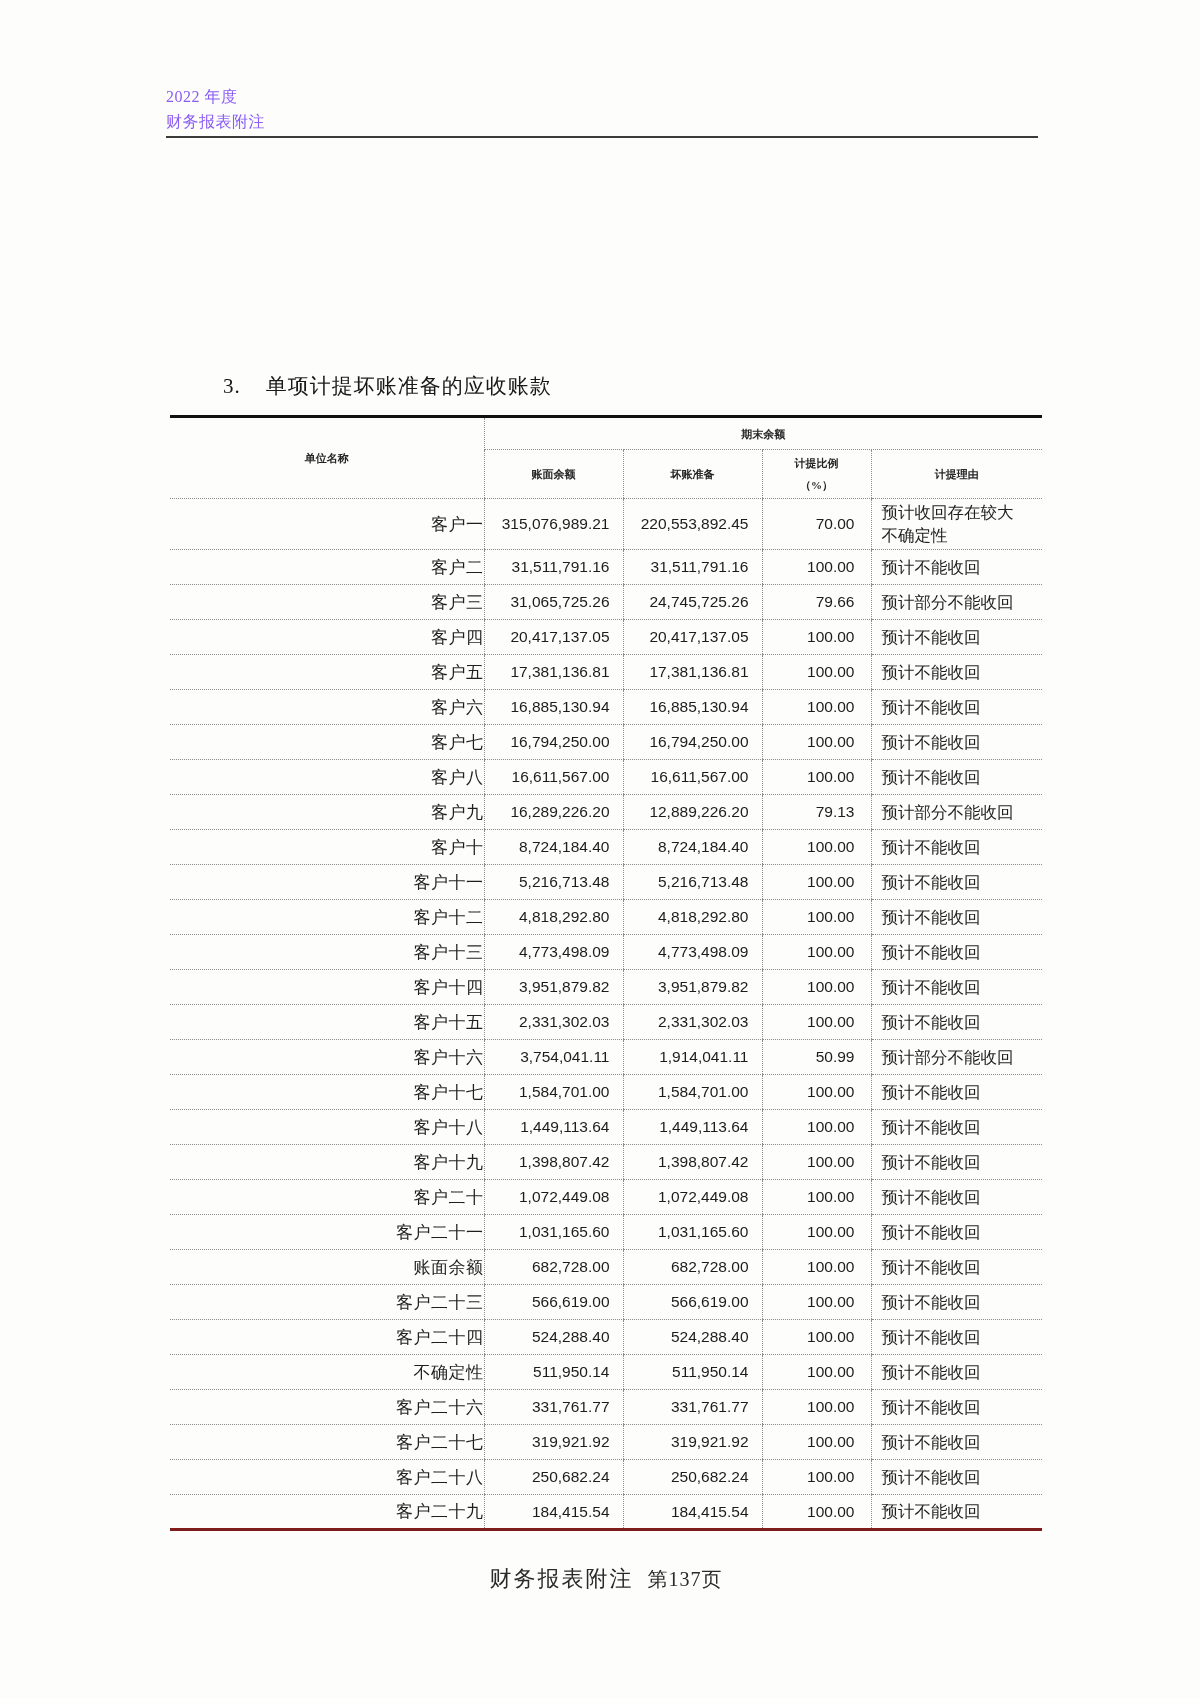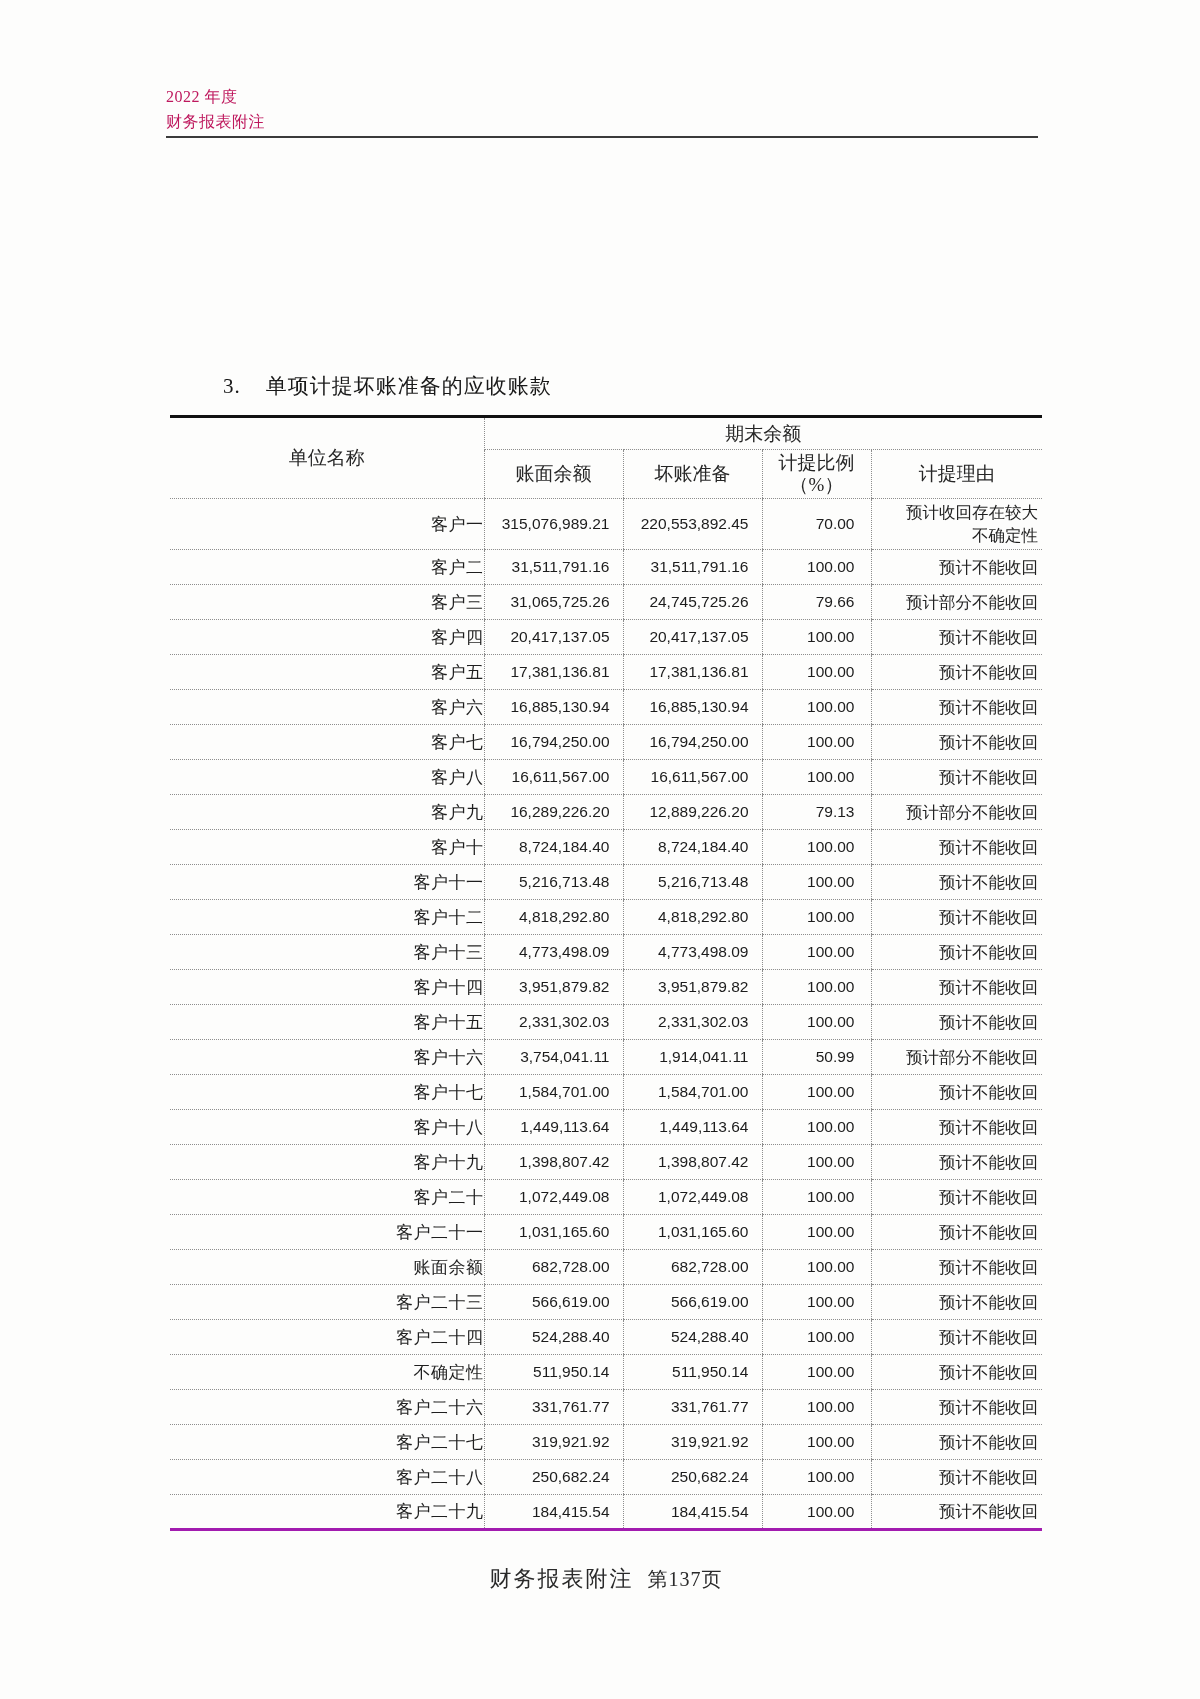--- a/index.html
+++ b/index.html
@@ -6,40 +6,40 @@
   body{
     width:1200px;height:1699px;
     background:#fdfdfc;
     position:relative;
     font-family:"Liberation Serif","DejaVu Serif",serif;
     color:#242424;
     overflow:hidden;
   }
   .doc-header{
     position:absolute;left:166px;top:84px;
-    font-size:16px;line-height:25px;color:#be185d;
+    font-size:16px;line-height:25px;color:#8b5cf6;
     letter-spacing:0.5px;
   }
   .header-rule{
     position:absolute;left:166px;top:136px;
     width:872px;height:2px;background:#3b3b3b;
   }
   .section-title{
     position:absolute;left:223px;top:372px;margin:0;
     font-size:21px;font-weight:normal;color:#191919;
     letter-spacing:1px;white-space:nowrap;
   }
   .sec-num{margin-right:25px;}
   table.data-table{
     position:absolute;left:170px;top:415px;width:872px;
     border-collapse:collapse;table-layout:fixed;
     border-top:3px solid #111;
   }
   .data-table th{
-    font-weight:normal;font-size:19px;color:#262626;
+    font-weight:bold;font-size:11px;color:#262626;
     text-align:center;vertical-align:middle;
     white-space:pre-line;line-height:22px;
     border-bottom:1px dotted #8d8d8d;
     padding:2px 0;
   }
   .data-table td{
     vertical-align:middle;color:#1f1f1f;
     border-bottom:1px dotted #8d8d8d;
     padding:2px 0;
   }
@@ -48,24 +48,24 @@
   tr.hrow-sub{height:42px;}
   tr.body-row{height:35px;}
   td.name{padding-left:12px;text-align:right;font-size:17px;letter-spacing:0.5px;}
   td.num{
     padding-right:13px;text-align:right;font-size:15.5px;
     font-family:"Liberation Sans","DejaVu Sans",sans-serif;
     color:#1c1c1c;
   }
   td.ratio{padding-right:16px;}
   td.reason{
-    padding-left:10px;padding-right:4px;text-align:right;
+    padding-left:10px;padding-right:4px;text-align:left;
     font-size:16.5px;white-space:pre-line;line-height:23px;
   }
-  tbody tr:last-child td{border-bottom:3px solid #a21caf;}
+  tbody tr:last-child td{border-bottom:3px solid #7f1d1d;}
   .doc-footer{
     position:absolute;left:170px;top:1564px;width:872px;
     text-align:center;white-space:nowrap;
   }
   .footer-title{font-size:22px;color:#2a2a2a;letter-spacing:2px;}
   .footer-page{font-size:20px;color:#2a2a2a;margin-left:10px;letter-spacing:1px;}
 </style>
 </head>
 <body>
 

